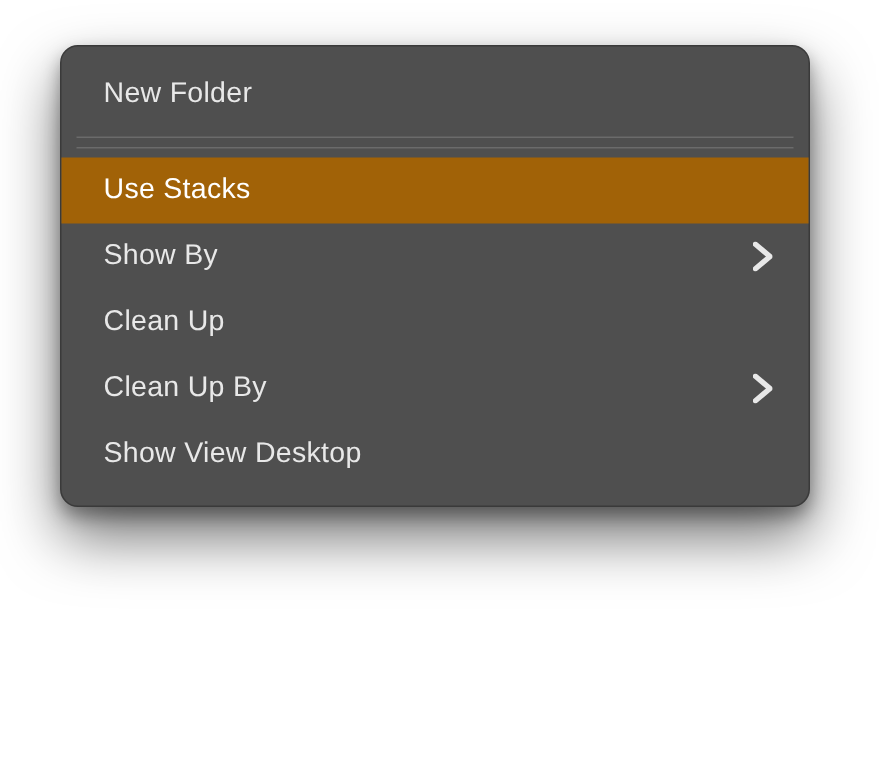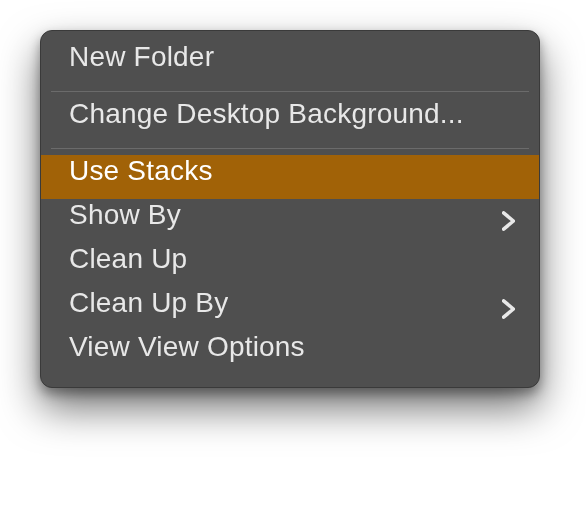--- a/index.html
+++ b/index.html
@@ -22,25 +22,26 @@
     width: 500px;
     background: #4f4f4f;
     border: 1px solid #3a3a3a;
     border-radius: 12px;
     box-shadow: 0 20px 40px rgba(0,0,0,0.55), 0 6px 12px rgba(0,0,0,0.35);
     padding: 10px 0 12px 0;
     box-sizing: border-box;
   }
   .menu-item {
     display: flex;
+    align-items: center;
     justify-content: space-between;
     height: 44px;
     padding: 0 24px 0 28px;
     color: #e8e8e8;
-    font-size: 28px;
+    font-size: 19px;
     letter-spacing: 0.2px;
     cursor: default;
     box-sizing: border-box;
   }
   .menu-item .label {
     white-space: nowrap;
     overflow: hidden;
   }
   .menu-item.highlighted {
     background: #a16207;
@@ -66,23 +67,20 @@
 <body>
 <div class="canvas">
   <div class="menu">
 
     <div class="menu-item">
       <span class="label">New Folder</span>
     </div>
 
     <div class="separator"></div>
 
-    <div class="menu-item">
-      <span class="label">Change Desktop Background...</span>
-    </div>
 
     <div class="separator"></div>
 
     <div class="menu-item highlighted">
       <span class="label">Use Stacks</span>
     </div>
     <div class="menu-item">
       <span class="label">Show By</span>
       <span class="chevron">
         <svg viewBox="0 0 8 12">
@@ -95,17 +93,17 @@
     </div>
     <div class="menu-item">
       <span class="label">Clean Up By</span>
       <span class="chevron">
         <svg viewBox="0 0 8 12">
             <path d="M1 1 L7 6 L1 11" fill="none" stroke="#e8e8e8" stroke-width="2.2" stroke-linecap="round" stroke-linejoin="round"></path>
           </svg>
       </span>
     </div>
     <div class="menu-item">
-      <span class="label">View View Options</span>
+      <span class="label">Show View Desktop</span>
     </div>
 
   </div>
 </div>
 
 </body></html>

